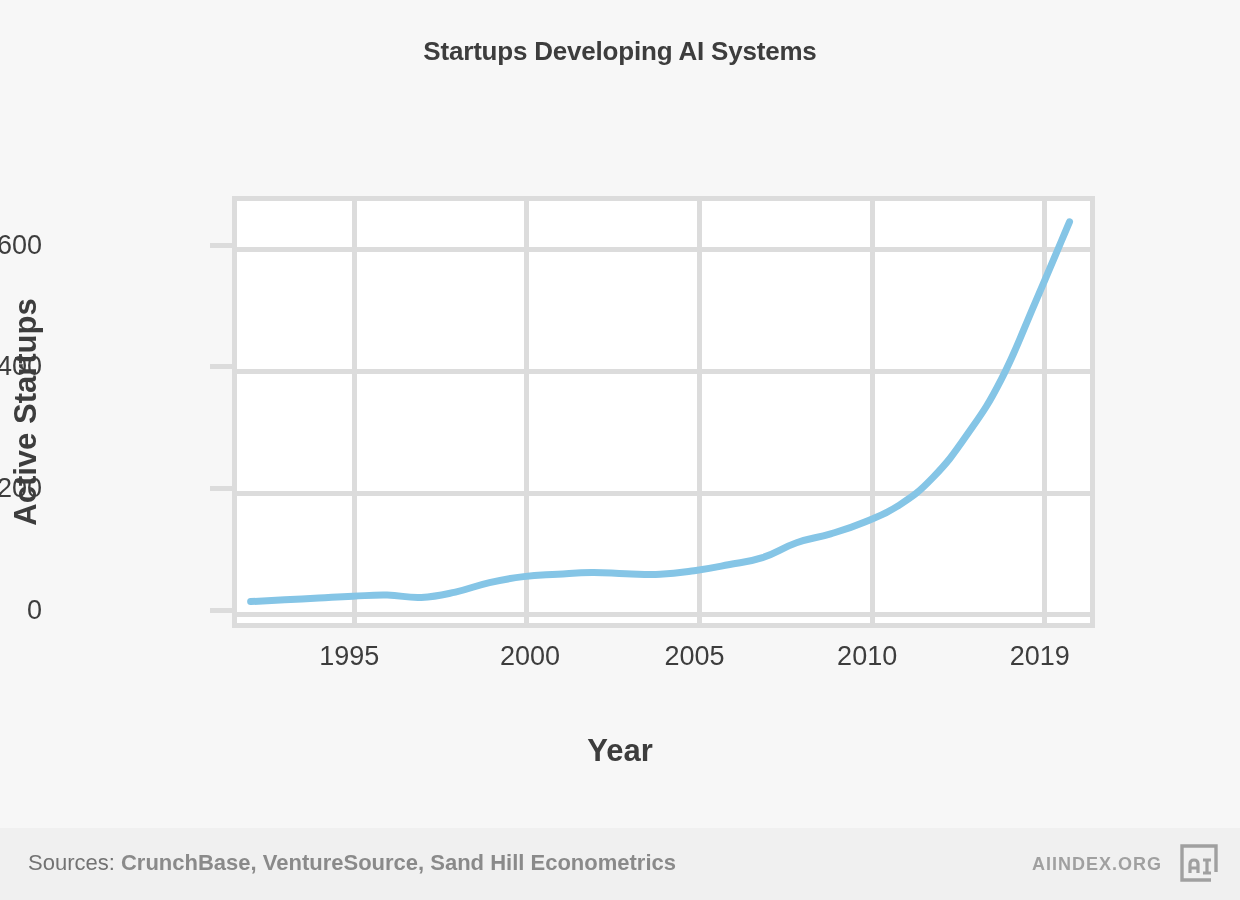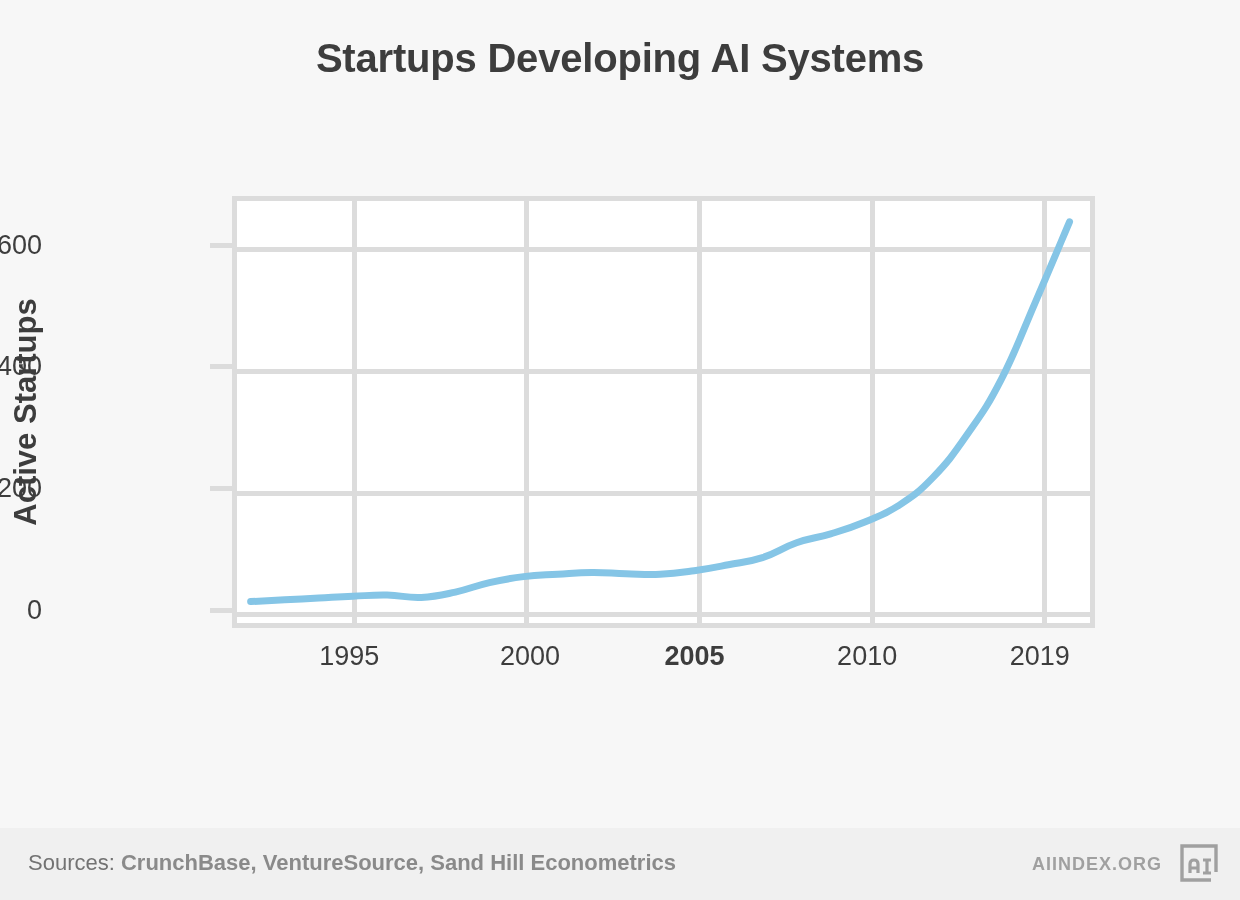--- a/index.html
+++ b/index.html
@@ -19,21 +19,21 @@
     height: 900px;
     background: #f7f7f7;
   }
   
   #chart-title {
     position: absolute;
     top: 36px;
     left: 0;
     width: 1240px;
     text-align: center;
-    font-size: 40px;
+    font-size: 26px;
     font-weight: bold;
     color: #3d3d3d;
     letter-spacing: -0.2px;
   }
   
   #plot-area {
     position: absolute;
     left: 232px;
     top: 196px;
     width: 863px;
@@ -151,37 +151,38 @@
 </style>
 </head>
 <body>
 
 <div id="figure">
 
   <div id="chart-title">Startups Developing AI Systems</div>
 
   <div id="ylabel">Active Startups</div>
 
+  <div id="xlabel">Year</div>
 
   <div id="ytick-labels">
       <div class="ytick-label" style="top: 609.746px;">0</div>
       <div class="ytick-label" style="top: 488.056px;">200</div>
       <div class="ytick-label" style="top: 366.366px;">400</div>
       <div class="ytick-label" style="top: 244.676px;">600</div>
     </div>
   <div id="ytick-marks">
       <div class="ytick-mark" style="top: 609.746px;"></div>
       <div class="ytick-mark" style="top: 488.056px;"></div>
       <div class="ytick-mark" style="top: 366.366px;"></div>
       <div class="ytick-mark" style="top: 244.676px;"></div>
     </div>
   <div id="xtick-labels">
       <div class="xtick-label" style="left: 349.368px; text-align: center;">1995</div>
       <div class="xtick-label" style="left: 521.968px; margin-left: 8px;">2000</div>
-      <div class="xtick-label" style="left: 694.568px; font-weight: bold;">2005</div>
+      <div class="xtick-label" style="left: 694.568px;">2005</div>
       <div class="xtick-label" style="left: 867.168px;">2010</div>
       <div class="xtick-label" style="left: 1039.77px;">2019</div>
     </div>
 
   <div id="plot-area">
     <div id="gridlines-h">
         <div class="gridline-h" style="top: 411.246px;"></div>
         <div class="gridline-h" style="top: 289.556px;"></div>
         <div class="gridline-h" style="top: 167.866px;"></div>
         <div class="gridline-h" style="top: 46.1761px;"></div>

